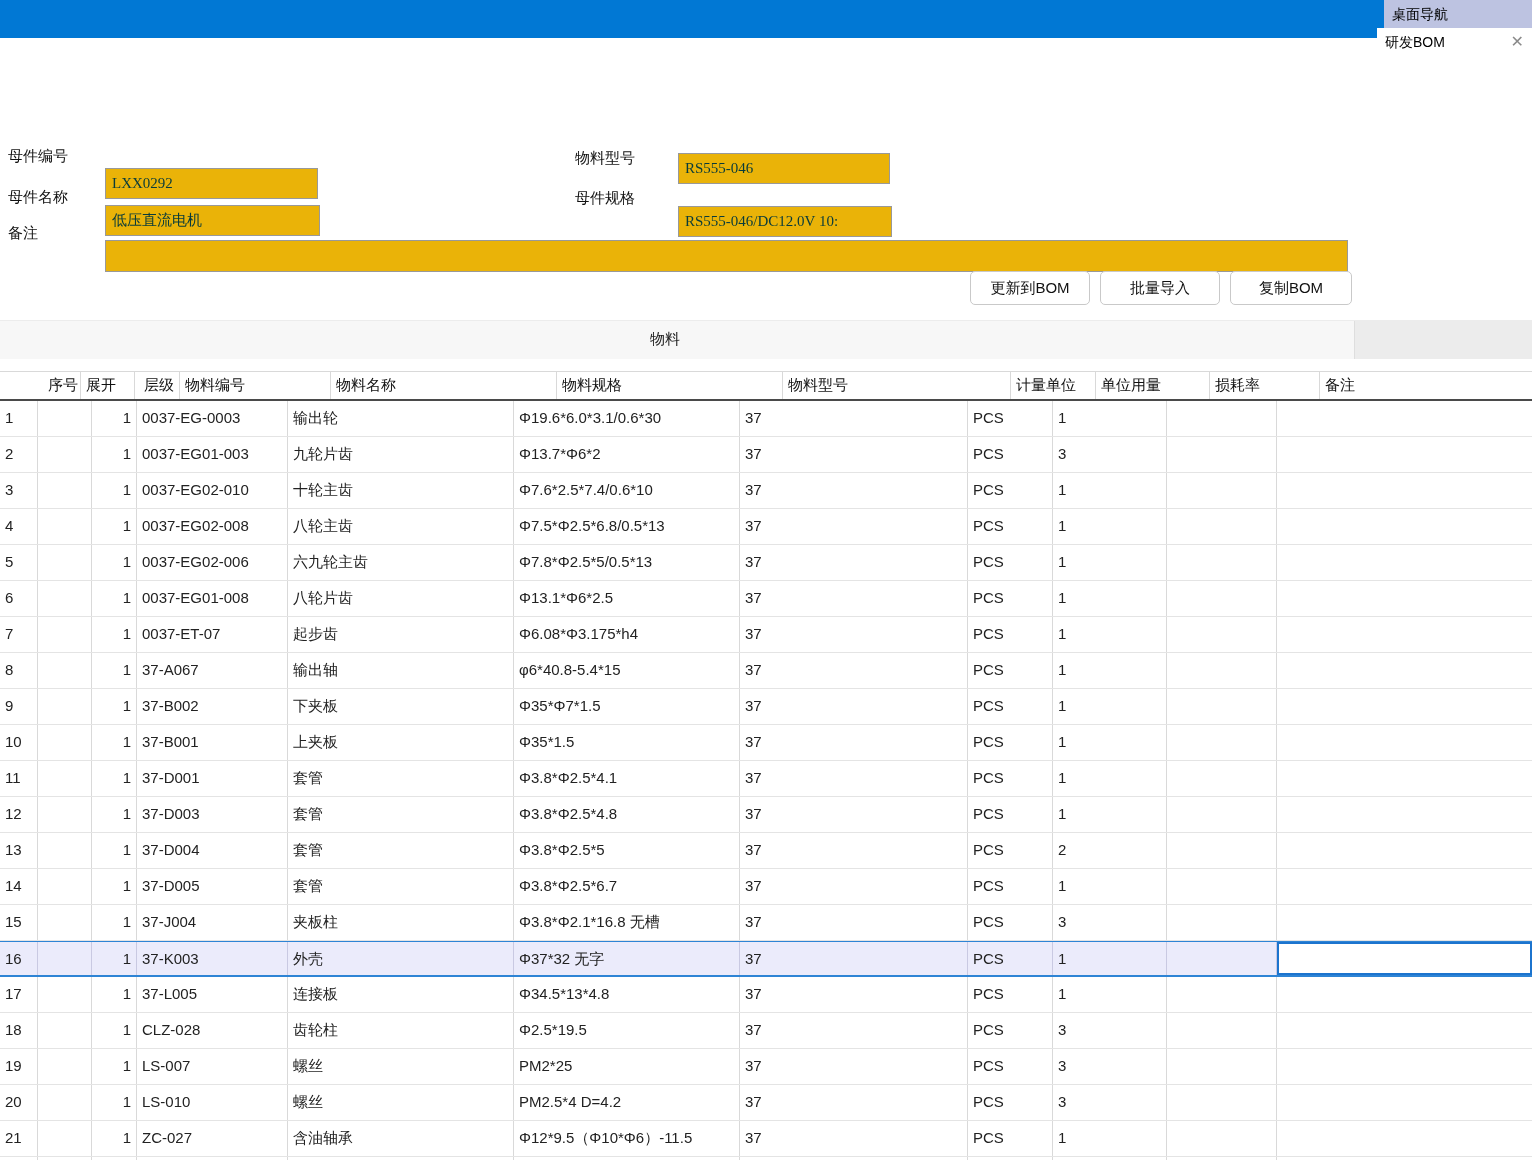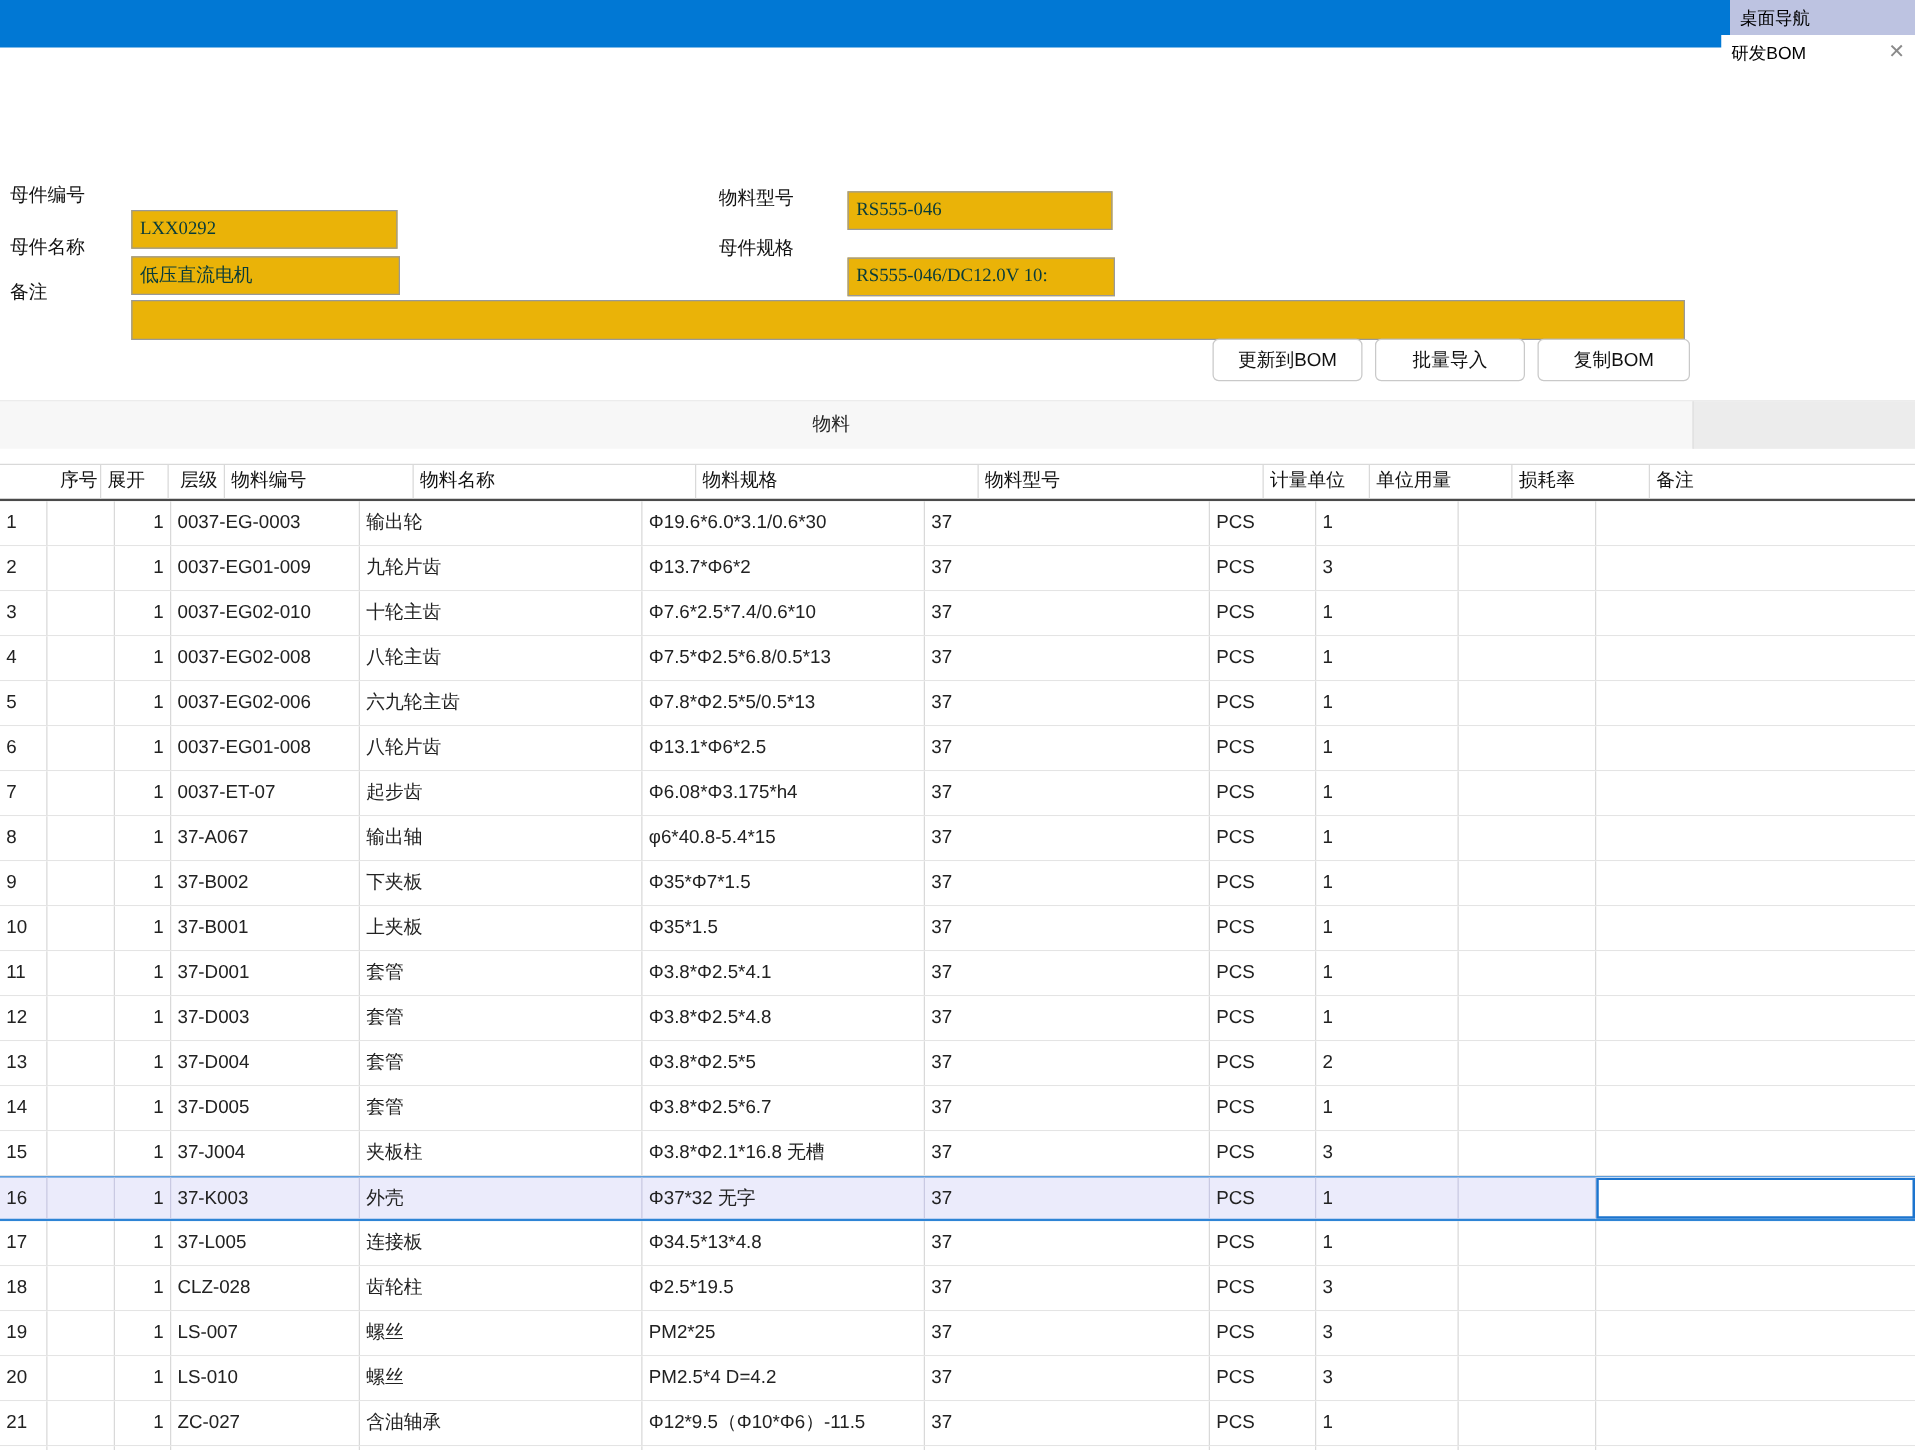--- a/index.html
+++ b/index.html
@@ -119,21 +119,21 @@
           <div class="cell c6">37</div>
           <div class="cell c7">PCS</div>
           <div class="cell c8">1</div>
           <div class="cell c9"></div>
           <div class="cell c10"></div>
         </div>
         <div class="trow">
           <div class="cell c0">2</div>
           <div class="cell c1"></div>
           <div class="cell c2">1</div>
-          <div class="cell c3">0037-EG01-009</div>
+          <div class="cell c3">0037-EG01-003</div>
           <div class="cell c4">九轮片齿</div>
           <div class="cell c5">Φ13.7*Φ6*2</div>
           <div class="cell c6">37</div>
           <div class="cell c7">PCS</div>
           <div class="cell c8">3</div>
           <div class="cell c9"></div>
           <div class="cell c10"></div>
         </div>
         <div class="trow">
           <div class="cell c0">3</div>

